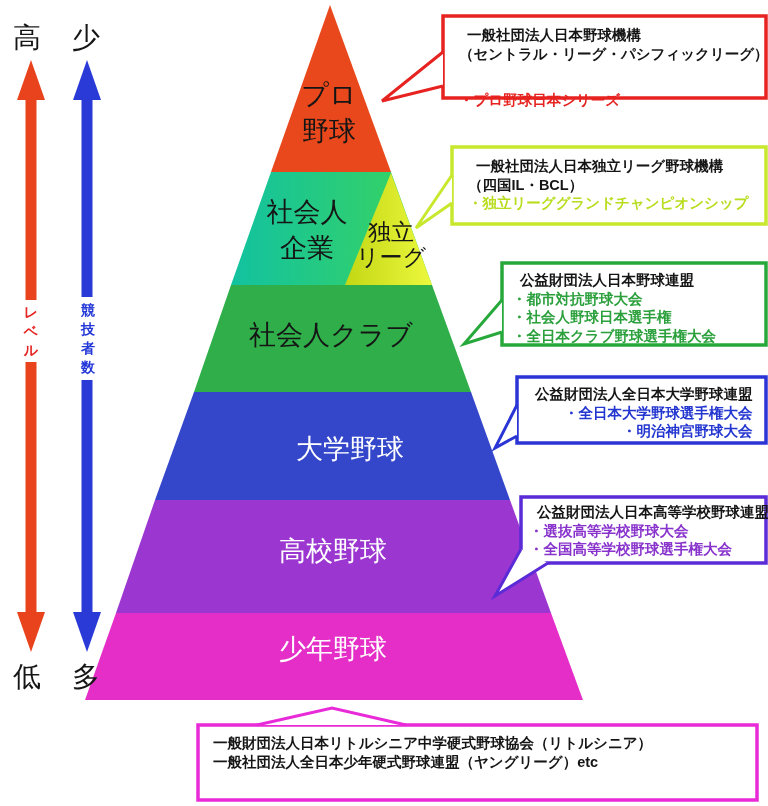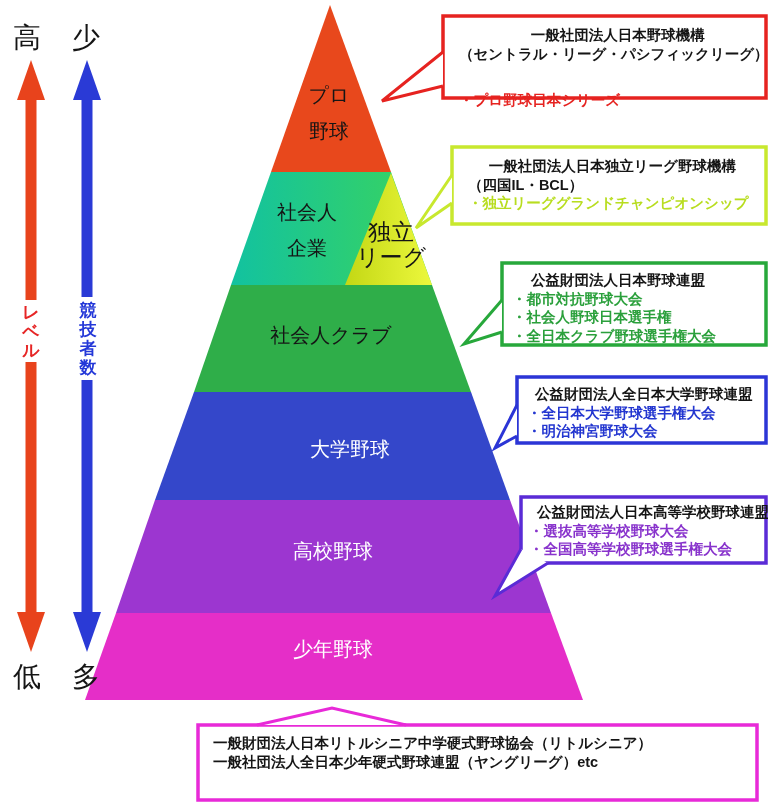--- a/index.html
+++ b/index.html
@@ -4,44 +4,44 @@
 <style>
   html,body{margin:0;padding:0;background:#ffffff;}
   .canvas{
     position:relative;width:768px;height:806px;background:#ffffff;overflow:hidden;
     font-family:"Liberation Sans","DejaVu Sans",sans-serif;
   }
   .gfx{position:absolute;left:0;top:0;}
   
   .band-label{
     position:absolute;transform:translate(-50%,-50%);
-    text-align:center;font-size:20px;line-height:36px;color:#151515;white-space:nowrap;
+    text-align:center;font-size:27px;line-height:36px;color:#151515;white-space:nowrap;
   }
   .band-label.small{font-size:23px;line-height:25px;}
   .band-label.white{color:#ffffff;}
   
   .axis-end{
     position:absolute;transform:translate(-50%,-50%);
     font-size:28px;color:#151515;white-space:nowrap;
   }
   
   .vlabel{
     position:absolute;transform:translate(-50%,-50%);
     width:20px;word-break:break-all;text-align:center;
-    font-size:17px;line-height:19px;font-weight:bold;
+    font-size:14px;line-height:19px;font-weight:bold;
   }
   .vlabel.red{color:#e62525;}
   .vlabel.blue{color:#2438d8;}
   
   .callout{position:absolute;font-size:14.5px;line-height:18.5px;font-weight:bold;color:#151515;white-space:nowrap;}
-  .callout .indent{padding-left:8px;text-align:center;}
+  .callout .indent{padding-left:8px;}
   .c-red{color:#e62320;margin-top:28px;}
   .c-yg{color:#b8dd1f;}
   .c-green{color:#2ba03c;}
-  .c-blue{color:#2336d0;}
+  .c-blue{color:#2336d0;text-align:right;}
   .c-purple{color:#8833cc;}
   
   .bubble{fill:#ffffff;stroke-width:3.5;}
   .b-red{stroke:#e62320;}
   .b-yg{stroke:#c8e82e;}
   .b-green{stroke:#27a83b;}
   .b-blue{stroke:#2b35d6;}
   .b-purple{stroke:#5a2bd6;}
   .b-magenta{stroke:#e82ad8;}
   .tailfill{fill:#ffffff;stroke:none;}

